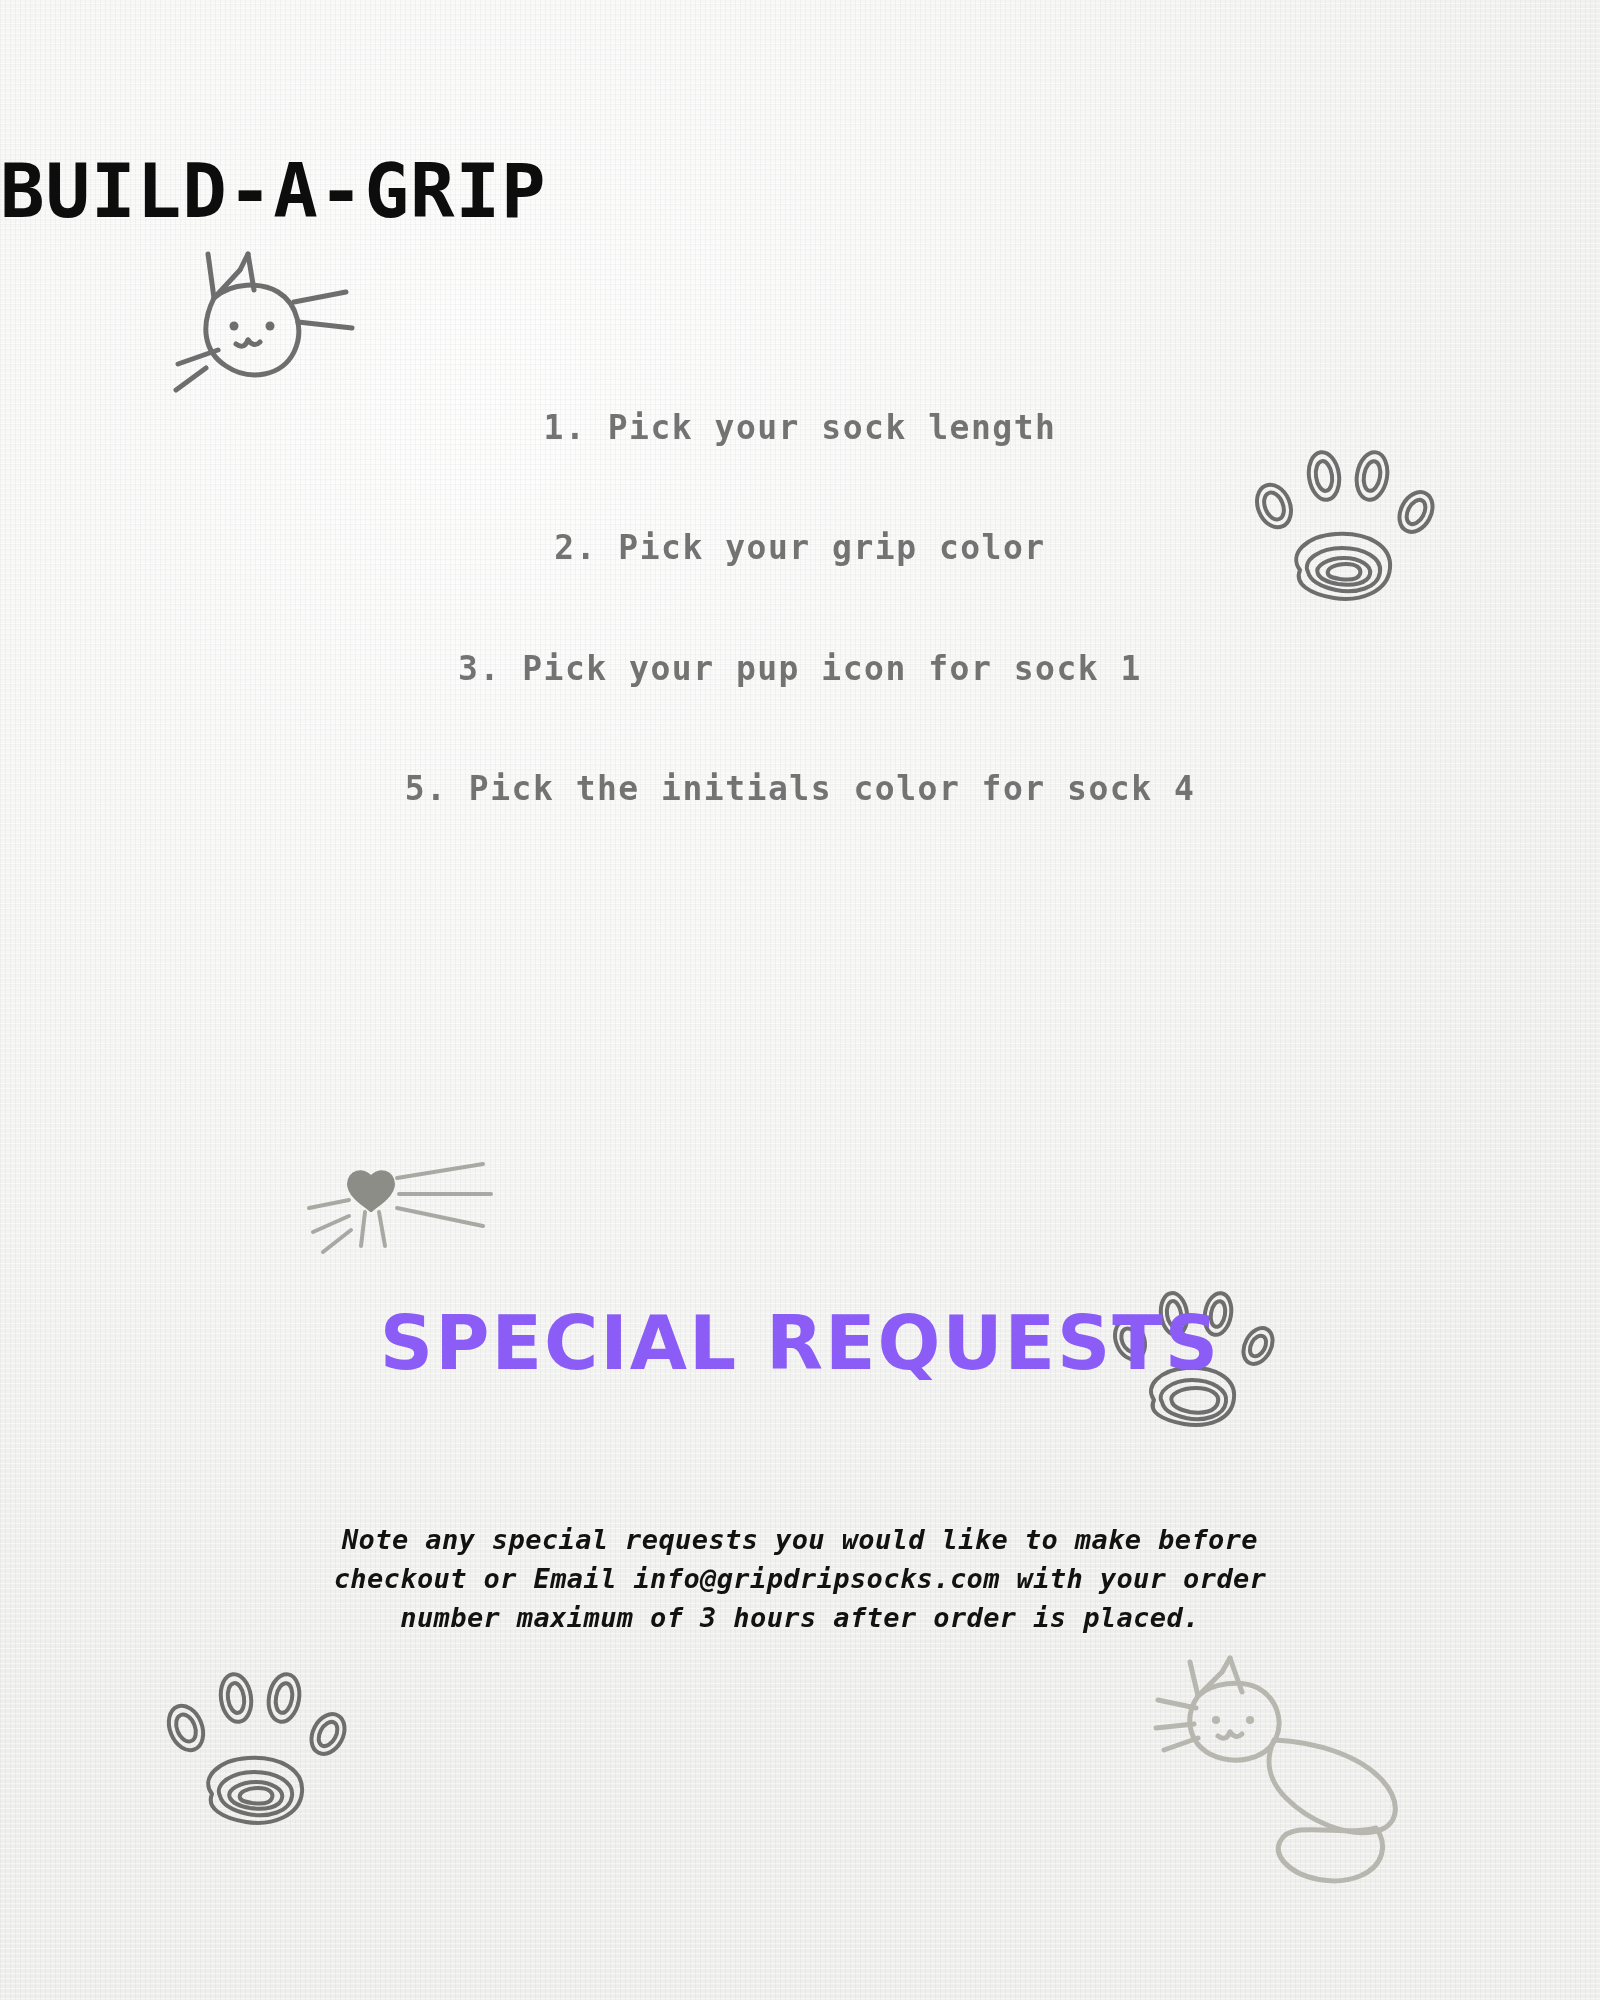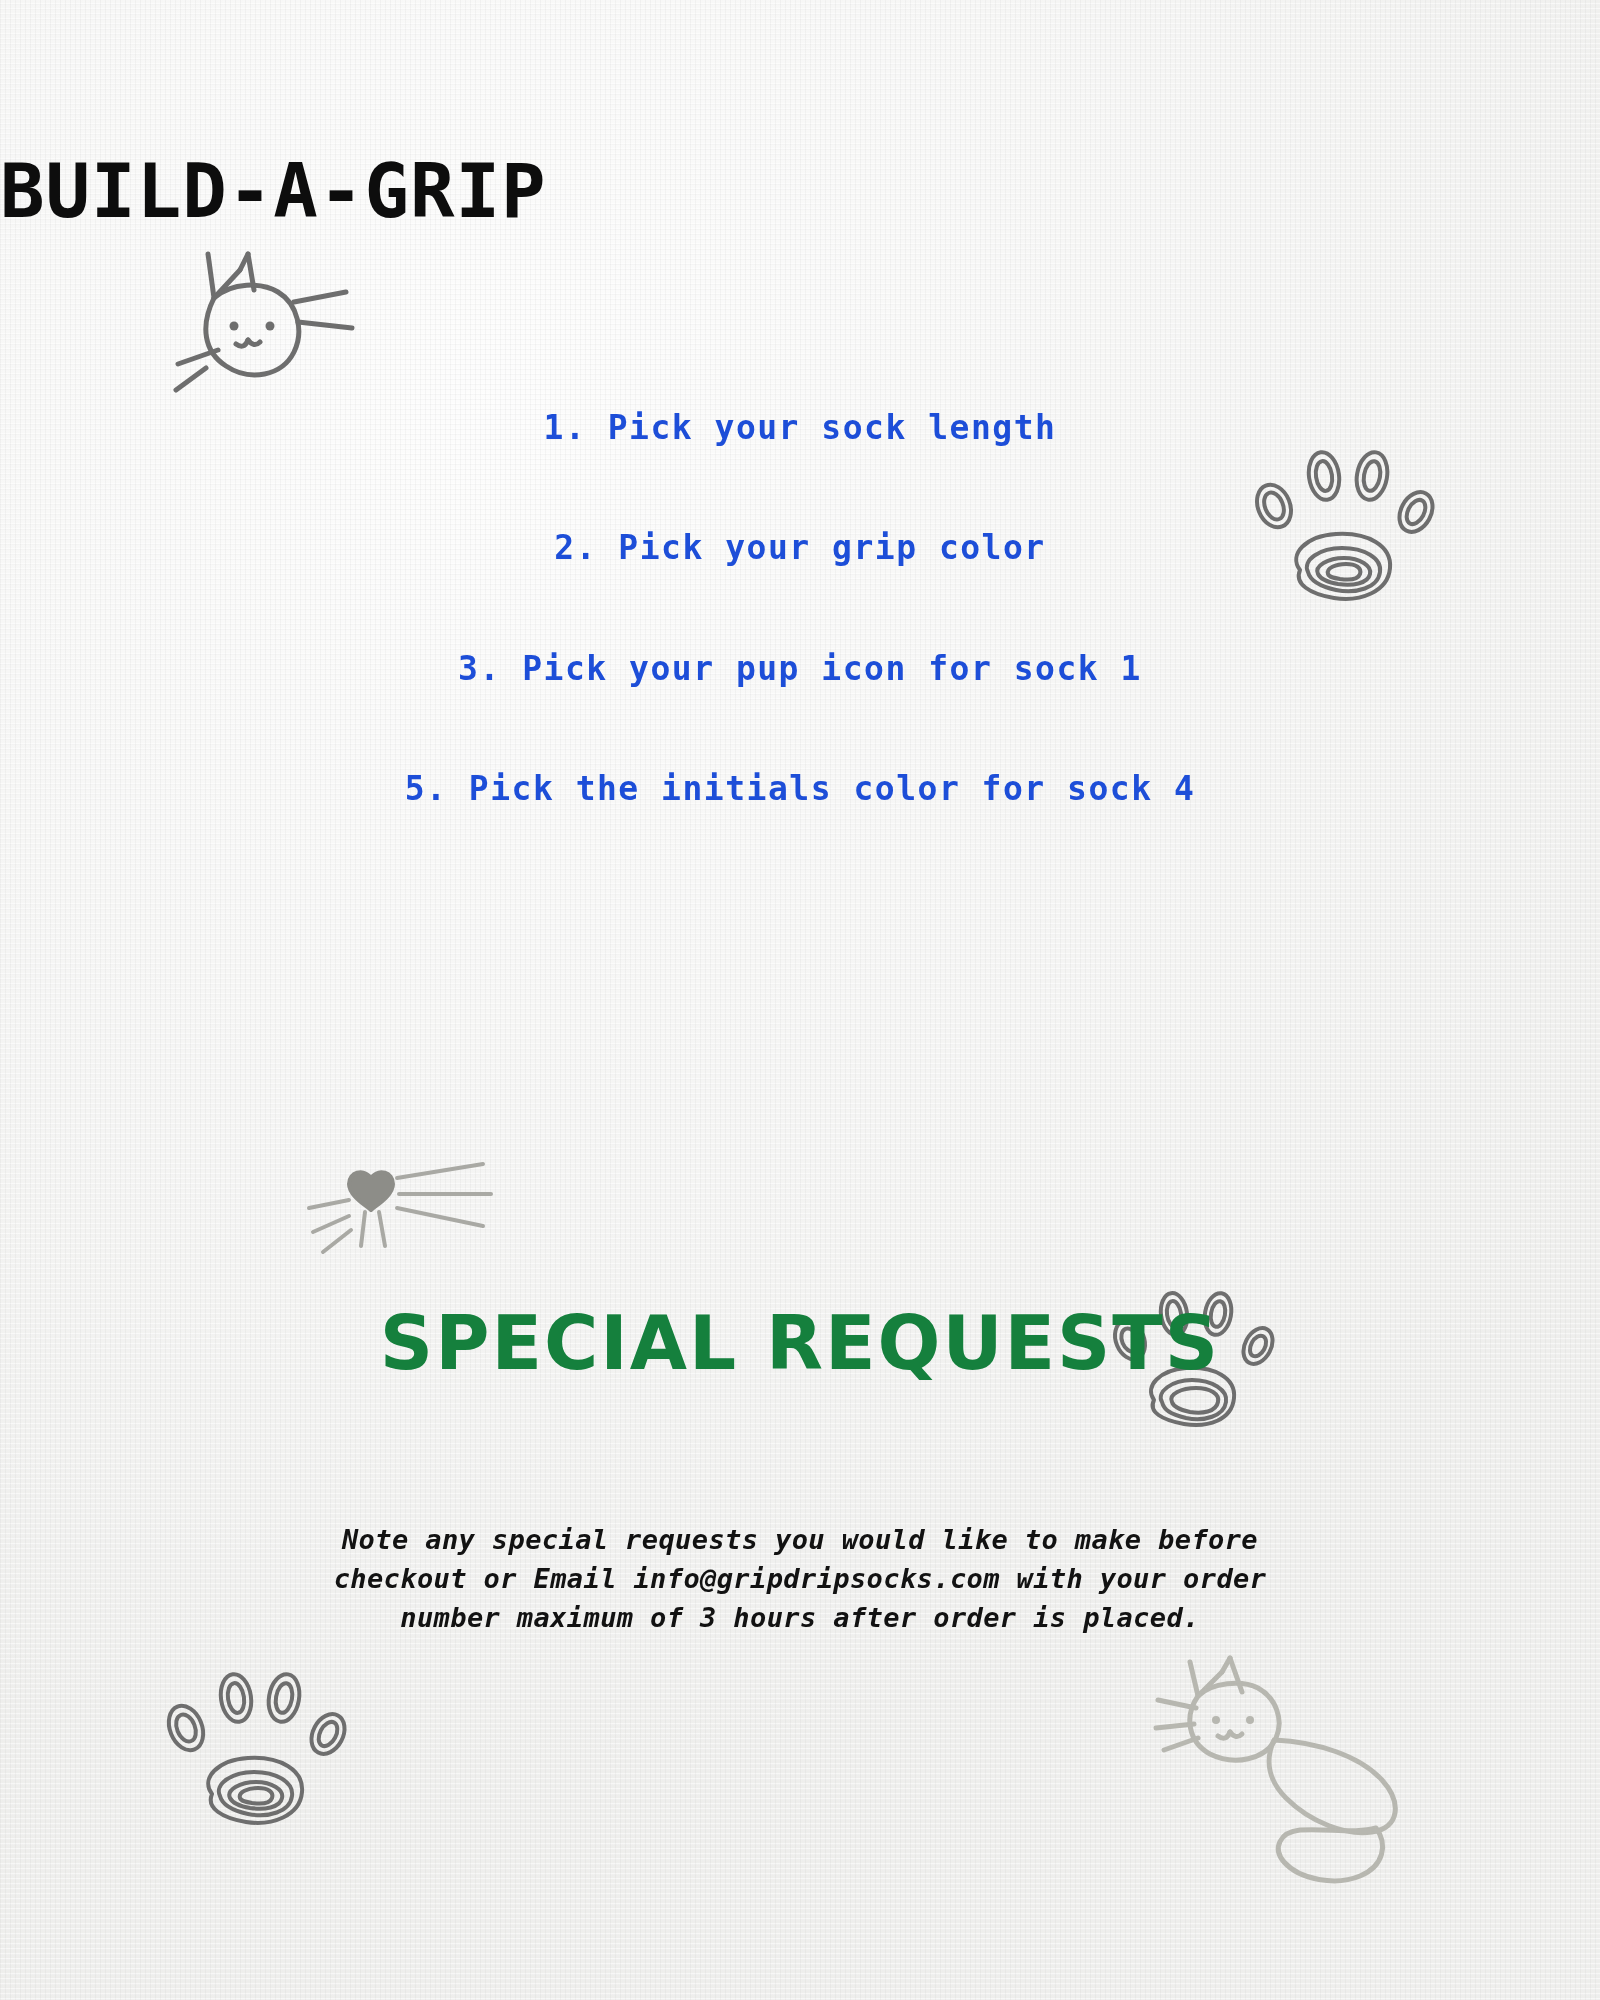--- a/index.html
+++ b/index.html
@@ -49,36 +49,36 @@
     left: 0;
     right: 0;
     top: 410px;
     text-align: center;
   }
   .step {
     font-family: "DejaVu Sans Mono", monospace;
     font-weight: bold;
     font-size: 33px;
     letter-spacing: 1.5px;
-    color: #1d4ed8;
+    color: #737373;
     margin: 0 0 84px 0;
     line-height: 1.1;
   }
 
   .subtitle {
     position: absolute;
     left: 0;
     right: 0;
     top: 1300px;
     text-align: center;
     font-family: "DejaVu Sans", sans-serif;
     font-weight: bold;
     font-size: 74px;
     letter-spacing: 2px;
-    color: #15803d;
+    color: #8b5cf6;
   }
 
   .note {
     position: absolute;
     left: 280px;
     width: 1040px;
     top: 1520px;
     text-align: center;
     font-family: "DejaVu Sans Mono", monospace;
     font-weight: bold;

